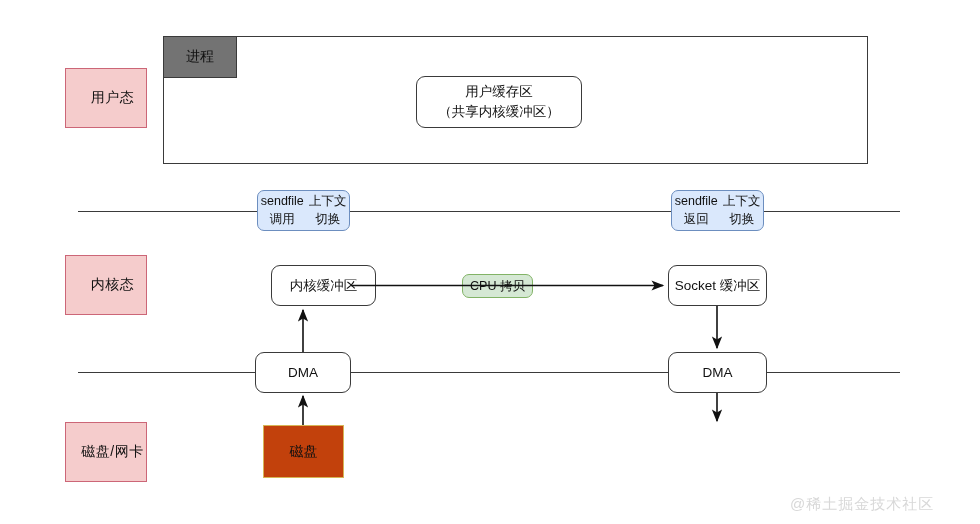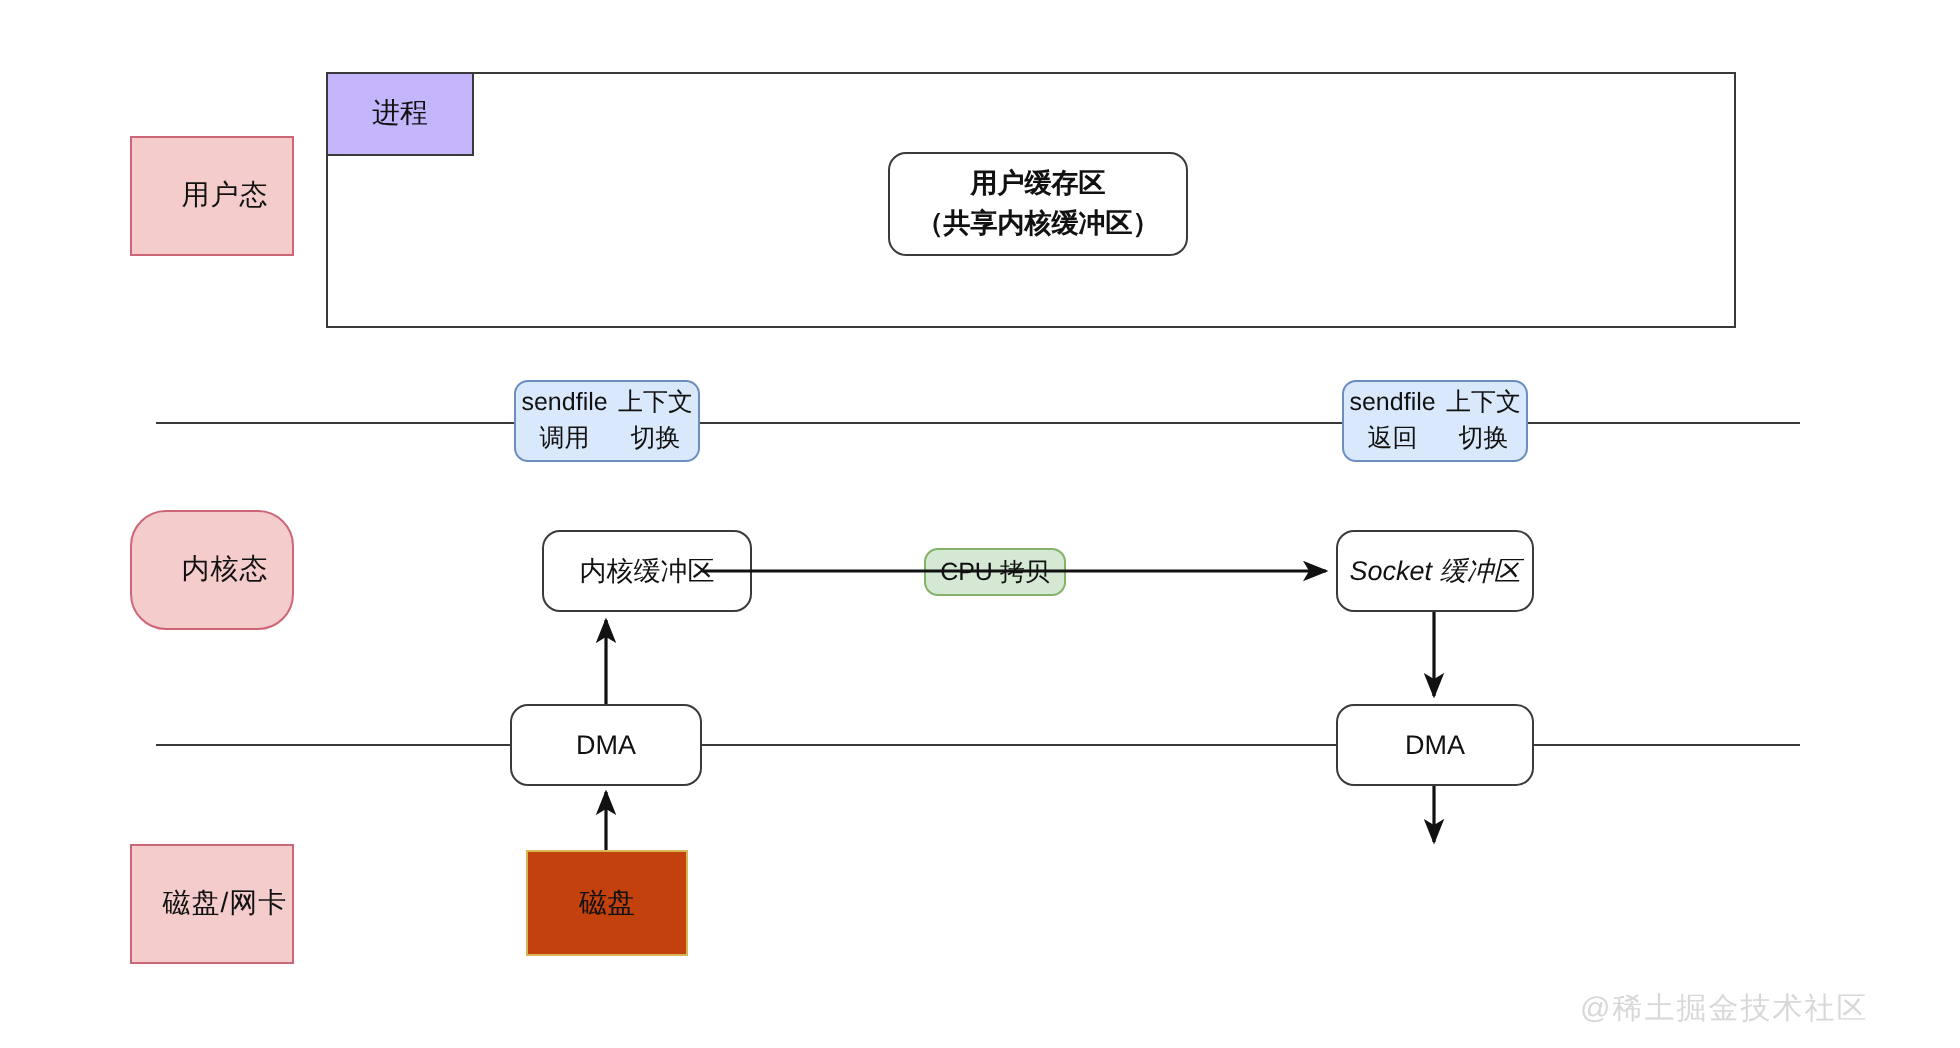--- a/index.html
+++ b/index.html
@@ -32,21 +32,21 @@
     padding-left: 13px;
   }
 
   
   .process-container {
     border: 1px solid #3a3a3a;
     background: #ffffff;
   }
   .process-tab {
     border: 1px solid #3a3a3a;
-    background: #c4b5fd;
+    background: #737373;
     display: flex;
     align-items: center;
     justify-content: center;
     font-size: 14px;
     color: #111111;
   }
 
   
   .node {
     border: 1px solid #3a3a3a;
@@ -126,56 +126,56 @@
 </style>
 </head>
 <body>
 
 <div id="canvas">
 
   <div class="abs legend-box" style="left:65px; top:68px; width:82px; height:60px;">
     <span>用户态</span>
   </div>
 
-  <div class="abs legend-box" style="left:65px; top:255px; width:82px; height:60px;border-radius:18px;">
+  <div class="abs legend-box" style="left:65px; top:255px; width:82px; height:60px;">
     <span>内核态</span>
   </div>
 
   <div class="abs legend-box" style="left:65px; top:422px; width:82px; height:60px;">
     <span>磁盘/网卡</span>
   </div>
 
   <div class="abs process-container" style="left:163px; top:36px; width:705px; height:128px;"></div>
 
   <div class="abs process-tab" style="left:163px; top:36px; width:74px; height:42px;">
     <span>进程</span>
   </div>
 
-  <div class="abs node" style="left:444px; top:76px; width:150px; height:52px;font-weight:bold;">
+  <div class="abs node" style="left:416px; top:76px; width:166px; height:52px;">
     <span>用户缓存区</span>
     <span>（共享内核缓冲区）</span>
   </div>
 
   <div class="abs hline" style="left:78px; top:211px; width:822px;"></div>
 
   <div class="abs badge-blue" style="left:257px; top:190px; width:93px; height:41px;">
     <span>sendfile 调用</span>
     <span>上下文切换</span>
   </div>
 
   <div class="abs badge-blue" style="left:671px; top:190px; width:93px; height:41px;">
     <span>sendfile 返回</span>
     <span>上下文切换</span>
   </div>
 
   <div class="abs node" style="left:271px; top:265px; width:105px; height:41px;">
     <span>内核缓冲区</span>
   </div>
 
-  <div class="abs node" style="left:668px; top:265px; width:99px; height:41px;font-style:italic;">
+  <div class="abs node" style="left:668px; top:265px; width:99px; height:41px;">
     <span>Socket 缓冲区</span>
   </div>
 
   <div class="abs badge-green" style="left:462px; top:274px; width:71px; height:24px;">
     <span>CPU 拷贝</span>
   </div>
 
   <div class="abs hline" style="left:78px; top:372px; width:822px;"></div>
 
   <div class="abs node" style="left:255px; top:352px; width:96px; height:41px;">

